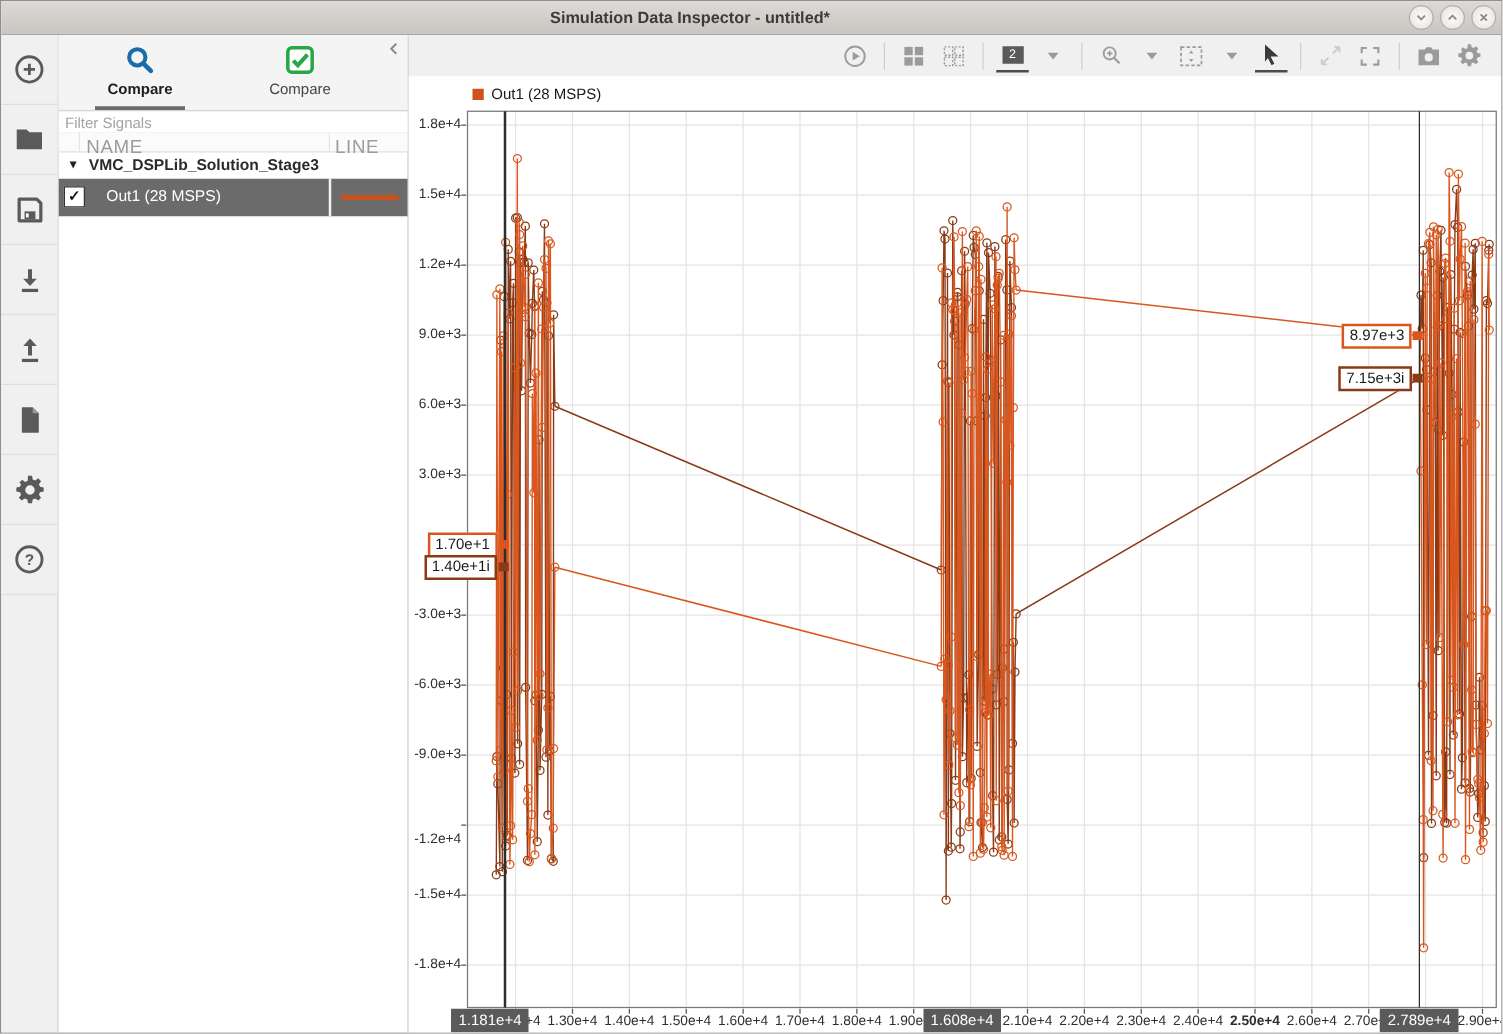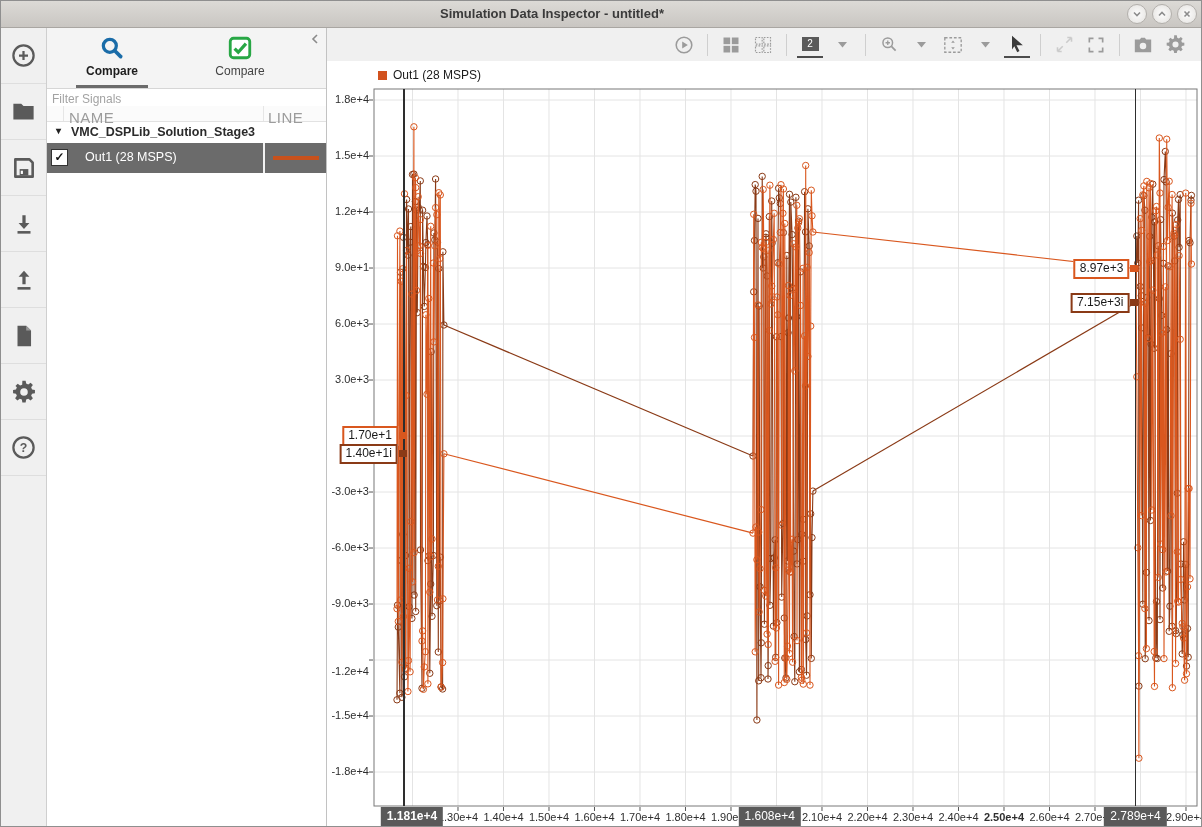--- a/index.html
+++ b/index.html
@@ -776,21 +776,21 @@
               <circle cx="863.0" cy="517.8" r="3.2" stroke-width="1"></circle>
               <circle cx="864.0" cy="142.3" r="3.2" stroke-width="1"></circle>
               <circle cx="864.4" cy="203.0" r="3.2" stroke-width="1"></circle>
             </g>
           </g>
           <rect x="47" y="28" width="823" height="717" fill="none" stroke="#787878" stroke-width="1"></rect>
         </svg>
         <div class="ytick" style="left: -6px; top: 32.0135px;">1.8e+4</div>
         <div class="ytick" style="left: -6px; top: 88.0146px;">1.5e+4</div>
         <div class="ytick" style="left: -6px; top: 144.016px;">1.2e+4</div>
-        <div class="ytick" style="left: -6px; top: 200.017px;">9.0e+1</div>
+        <div class="ytick" style="left: -6px; top: 200.017px;">9.0e+3</div>
         <div class="ytick" style="left: -6px; top: 256.018px;">6.0e+3</div>
         <div class="ytick" style="left: -6px; top: 312.019px;">3.0e+3</div>
         <div class="ytick" style="left: -6px; top: 424.021px;">-3.0e+3</div>
         <div class="ytick" style="left: -6px; top: 480.022px;">-6.0e+3</div>
         <div class="ytick" style="left: -6px; top: 536.023px;">-9.0e+3</div>
         <div class="ytick" style="left: -6px; top: 604px;">-1.2e+4</div>
         <div class="ytick" style="left: -6px; top: 648.025px;">-1.5e+4</div>
         <div class="ytick" style="left: -6px; top: 704.026px;">-1.8e+4</div>
         <div class="xtick" style="left: 85.4928px; top: 750px;">1.20e+4</div>
         <div class="xtick" style="left: 130.993px; top: 750px;">1.30e+4</div>
@@ -808,21 +808,21 @@
         <div class="xtick" style="left: 676.99px; top: 750px; font-weight: bold;">2.50e+4</div>
         <div class="xtick" style="left: 722.49px; top: 750px;">2.60e+4</div>
         <div class="xtick" style="left: 767.989px; top: 750px;">2.70e+4</div>
         <div class="xtick" style="left: 813.489px; top: 750px;">2.80e+4</div>
         <div class="xtick" style="left: 858.989px; top: 750px;">2.90e+4</div>
         <div class="cursor-line" style="left: 76.0979px; top: 28px; height: 717px;"></div>
         <div class="flag-dot" style="background: rgb(217, 87, 30); left: 71.8479px; top: 371.202px;"></div>
         <div class="flag" style="border-color: rgb(217, 87, 30); left: 70.8479px; top: 374.702px;">1.70e+1</div>
         <div class="flag-dot" style="background: rgb(138, 58, 22); left: 71.8479px; top: 389.202px;"></div>
         <div class="flag" style="border-color: rgb(138, 58, 22); left: 70.8479px; top: 392.702px;">1.40e+1i</div>
-        <div class="time-badge" style="left: 85px; top: 746px; font-weight: bold;">1.181e+4</div>
+        <div class="time-badge" style="left: 65px; top: 746px;">1.181e+4</div>
         <div class="cursor-line" style="left: 807.734px; top: 28px; height: 717px;"></div>
         <div class="flag-dot" style="background: rgb(217, 87, 30); left: 803.484px; top: 204.077px;"></div>
         <div class="flag" style="border-color: rgb(217, 87, 30); left: 802.484px; top: 207.577px;">8.97e+3</div>
         <div class="flag-dot" style="background: rgb(138, 58, 22); left: 803.484px; top: 238.051px;"></div>
         <div class="flag" style="border-color: rgb(138, 58, 22); left: 802.484px; top: 241.551px;">7.15e+3i</div>
         <div class="time-badge" style="left: 808.484px; top: 746px;">2.789e+4</div>
         <div class="time-badge" style="left: 442.666px; top: 746px;">1.608e+4</div>
       </div>
   </div>
 

